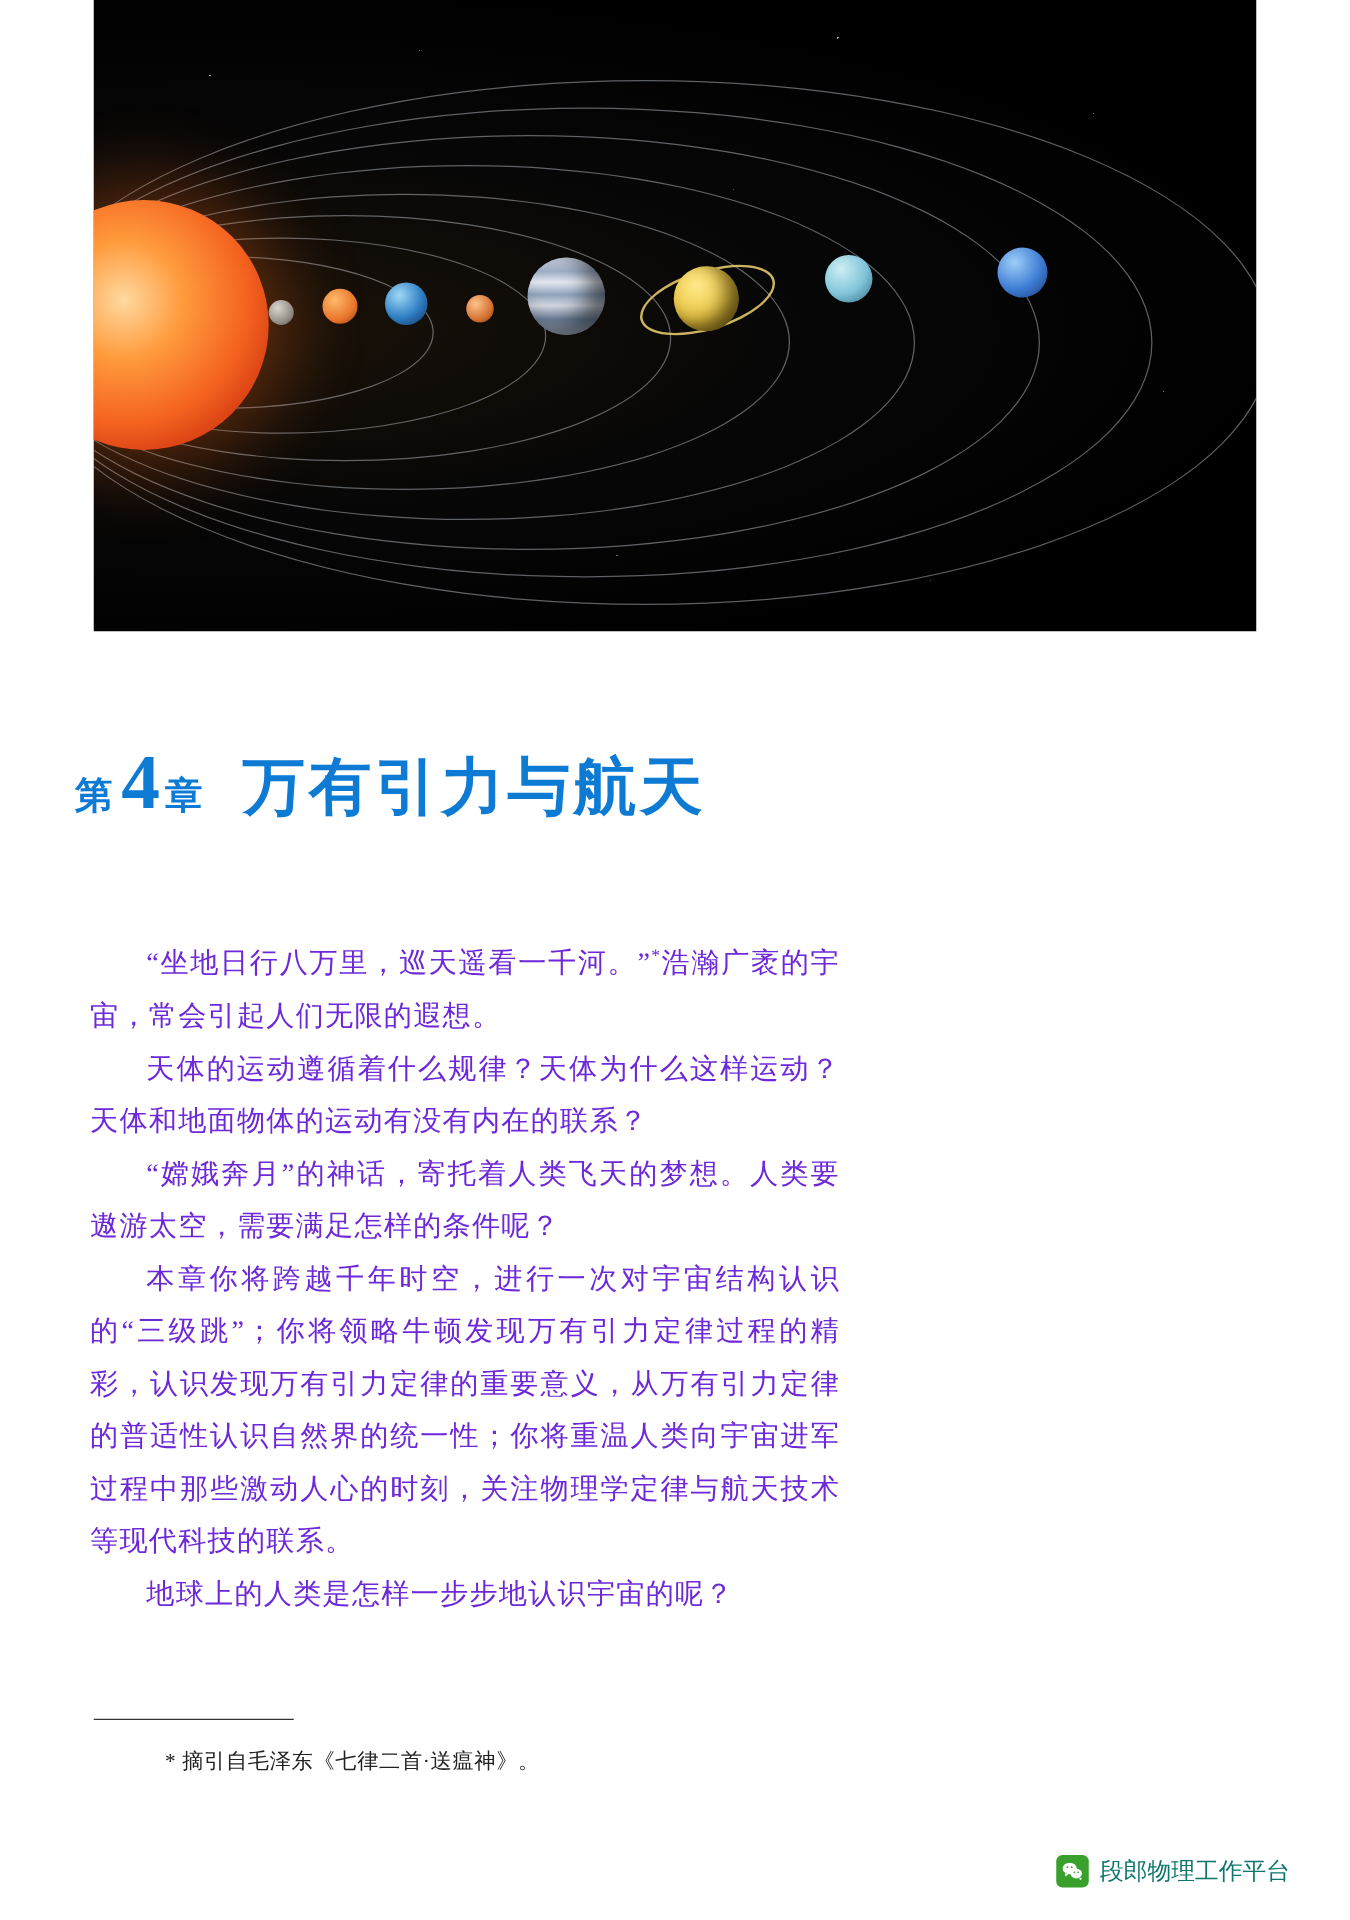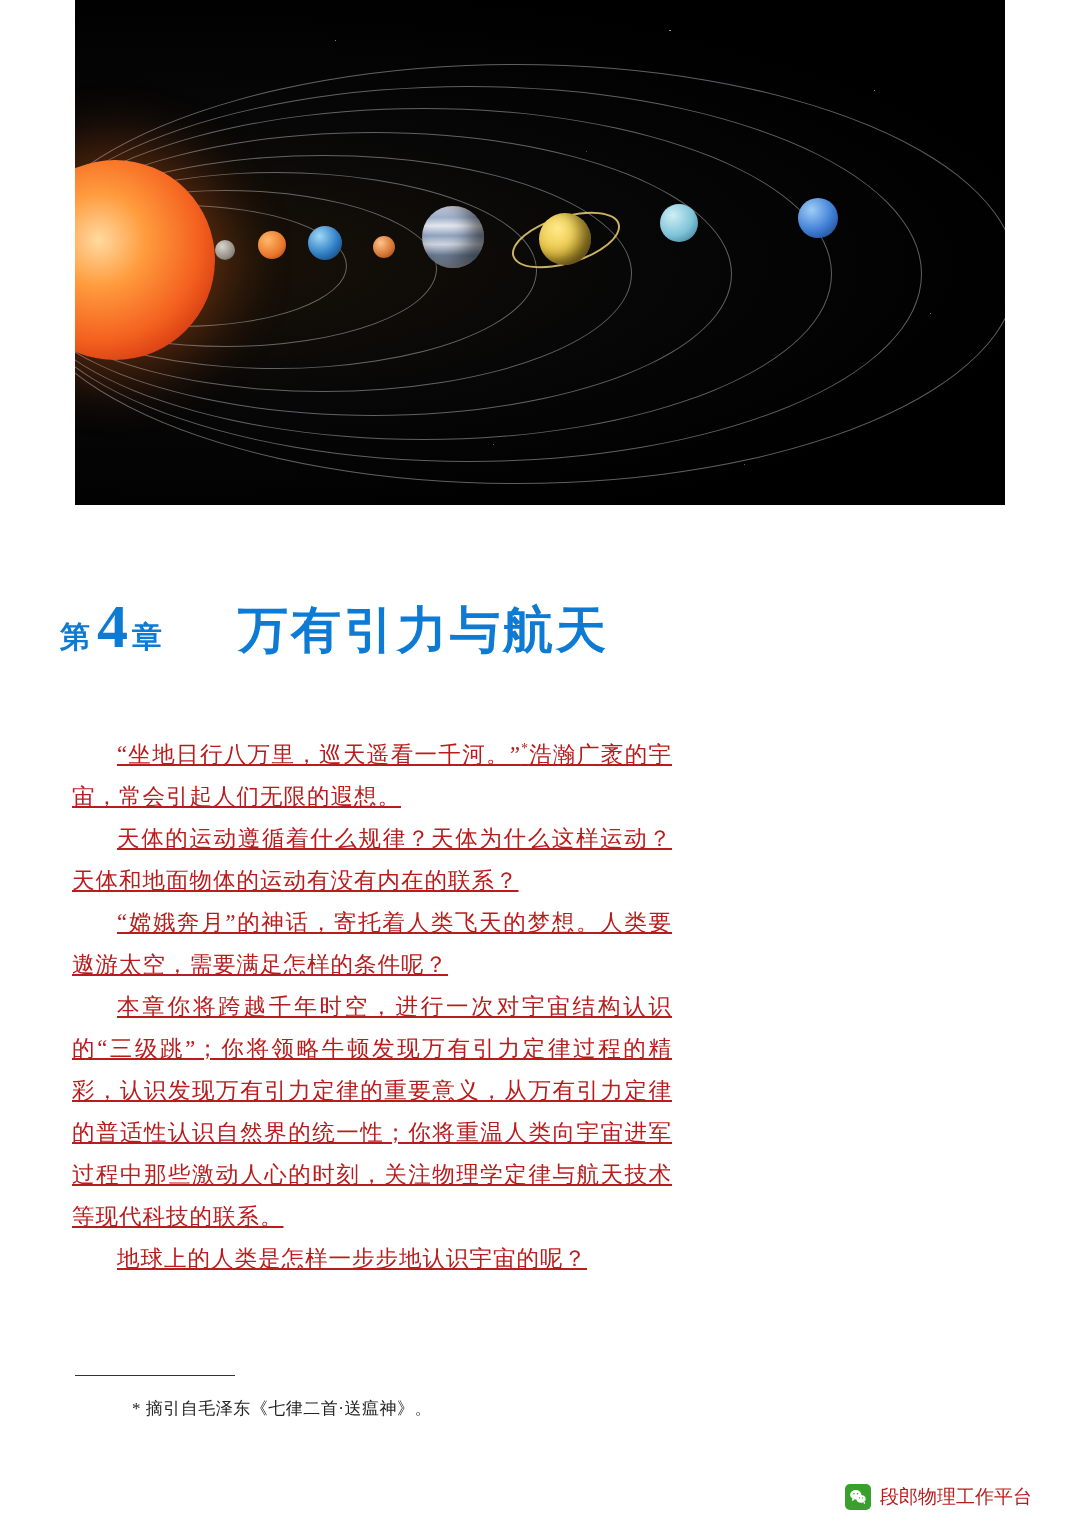--- a/index.html
+++ b/index.html
@@ -88,36 +88,35 @@
     margin: 0 4px 0 6px;
     font-family: "Liberation Serif", serif;
   }
   .ch-zhang {
     font-size: 30px;
     font-weight: bold;
   }
   .ch-title {
     font-size: 50px;
     font-weight: bold;
-    margin-left: 76px;
+    margin-left: 32px;
     letter-spacing: 3px;
   }
 
   
   .body-text {
     position: absolute;
     left: 72px;
-    top: 728px;
+    top: 745px;
     width: 600px;
     font-size: 22.5px;
     line-height: 42px;
-    color: #b91c1c;
+    color: #6d28d9;
     letter-spacing: 1px;
     text-align: justify;
-    text-decoration: underline;
   }
   .body-text p {
     margin: 0;
     text-indent: 2em;
   }
   .sup {
     font-size: 14px;
     vertical-align: super;
   }
 
@@ -141,21 +140,21 @@
   }
 
   
   .watermark {
     position: absolute;
     right: 48px;
     bottom: 26px;
     display: flex;
     align-items: center;
     gap: 9px;
-    color: #b91c1c;
+    color: #0f766e;
     font-size: 19px;
     font-family: "Liberation Sans", sans-serif;
   }
   .wm-badge {
     width: 26px;
     height: 26px;
     border-radius: 5px;
     background: #3aa02c;
     display: flex;
     align-items: center;

